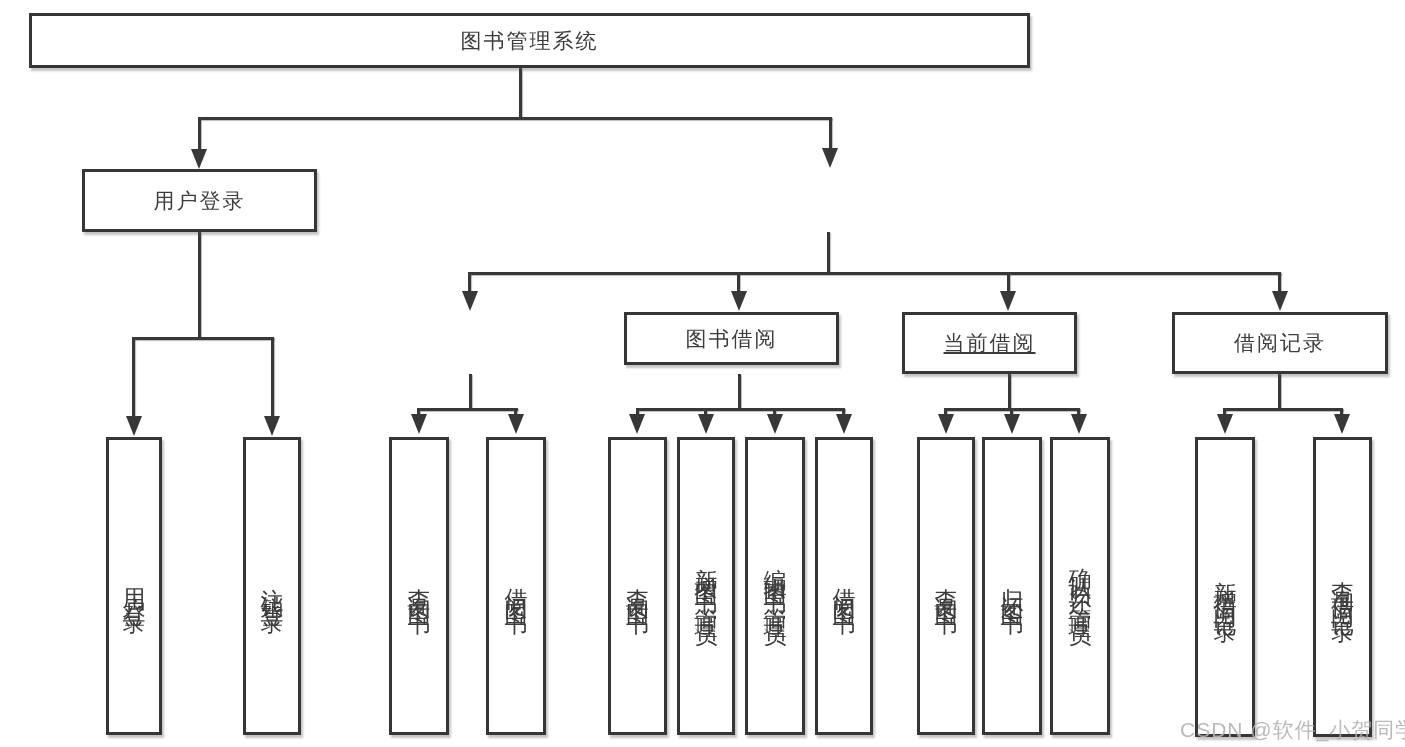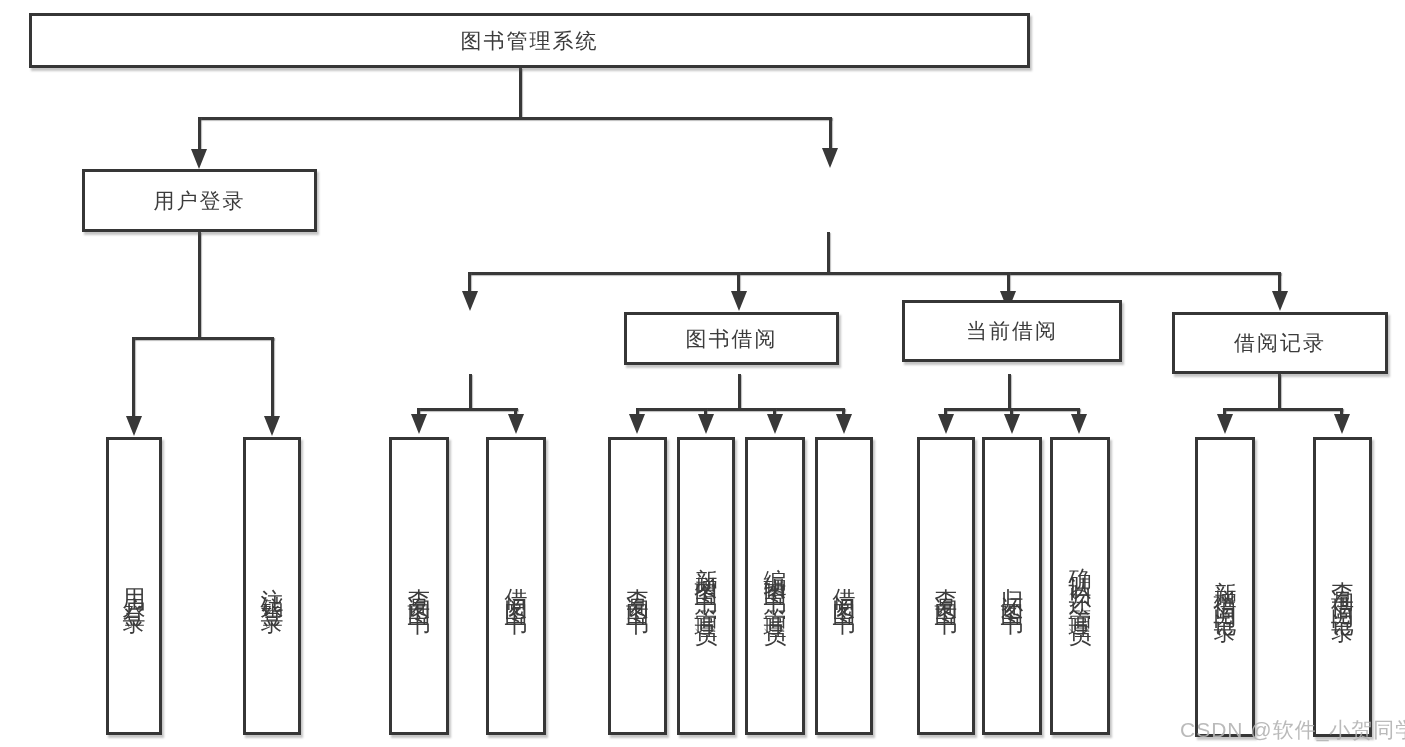--- a/index.html
+++ b/index.html
@@ -87,21 +87,21 @@
   <div class="line" style="left:468px; top:272px; width:3px; height:20px;"></div>
   <div class="arrowhead" style="left:462px; top:291px;"></div>
   <div class="line" style="left:737px; top:272px; width:3px; height:20px;"></div>
   <div class="arrowhead" style="left:731px; top:291px;"></div>
   <div class="line" style="left:1007px; top:272px; width:3px; height:20px;"></div>
   <div class="arrowhead" style="left:1000px; top:291px;"></div>
   <div class="line" style="left:1278px; top:272px; width:3px; height:20px;"></div>
   <div class="arrowhead" style="left:1272px; top:291px;"></div>
 
   <div class="box" style="left:624px; top:312px; width:215px; height:53px;">图书借阅</div>
-  <div class="box" style="left:902px; top:300px; width:220px; height:62px;">当前借阅</div>
+  <div class="box" style="left:902px; top:312px; width:175px; height:62px;text-decoration:underline;">当前借阅</div>
   <div class="box" style="left:1172px; top:312px; width:216px; height:62px;">借阅记录</div>
 
   <div class="line" style="left:469px; top:374px; width:3px; height:34px;"></div>
   <div class="line" style="left:417px; top:408px; width:101px; height:3px;"></div>
   <div class="line" style="left:417px; top:408px; width:3px; height:7px;"></div>
   <div class="arrowhead" style="left:411px; top:414px;"></div>
   <div class="line" style="left:514px; top:408px; width:3px; height:7px;"></div>
   <div class="arrowhead" style="left:508px; top:414px;"></div>
 
   <div class="line" style="left:738px; top:374px; width:3px; height:34px;"></div>

